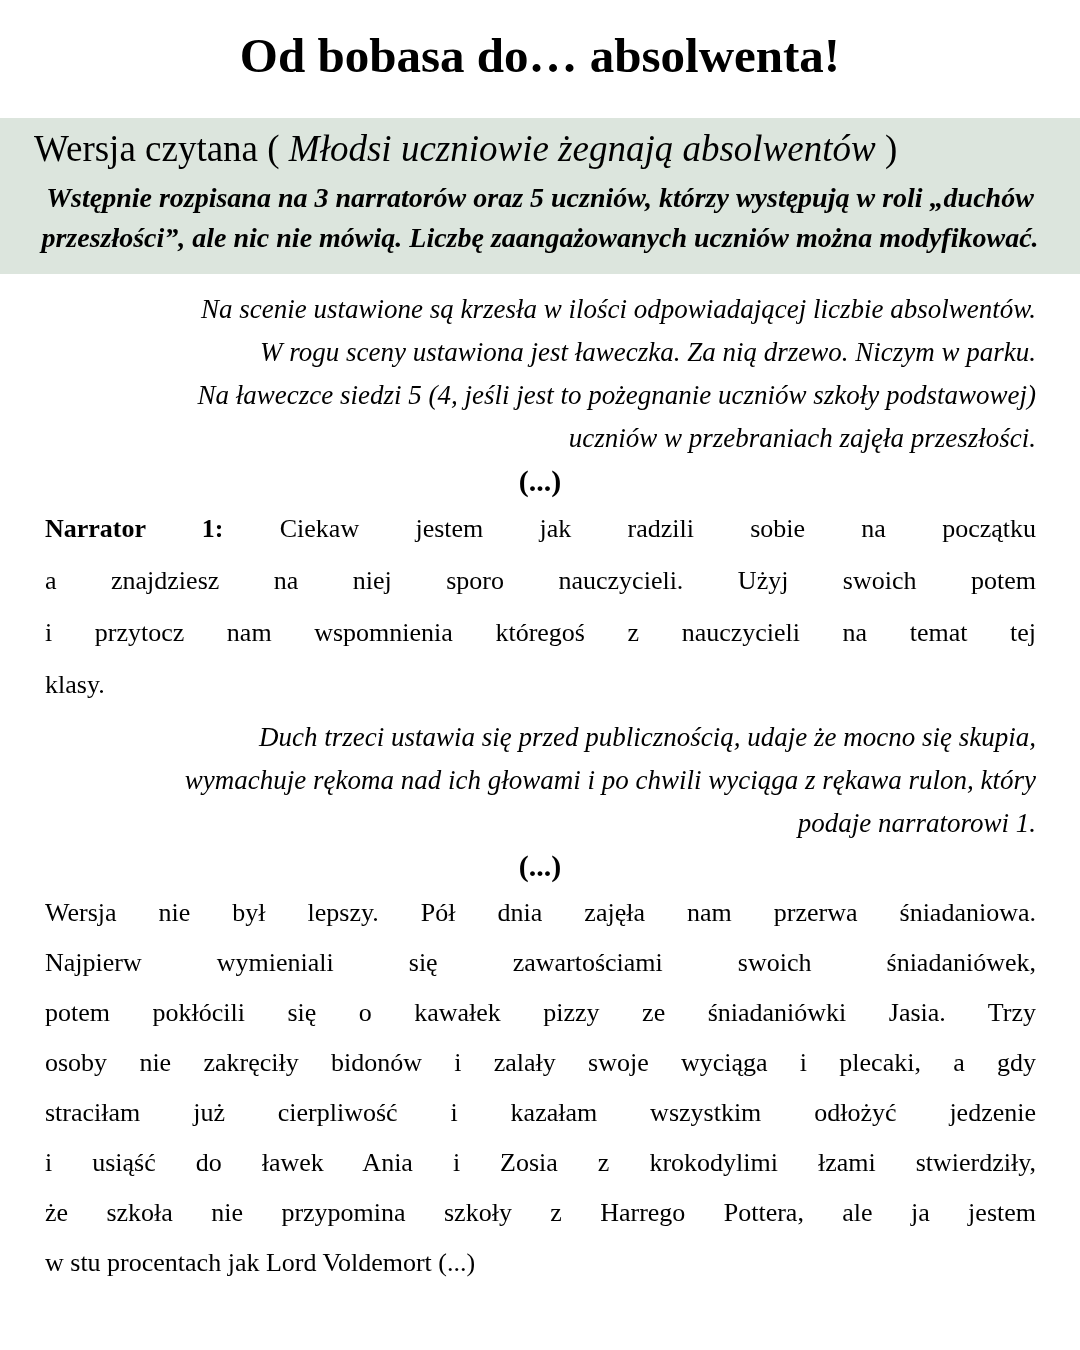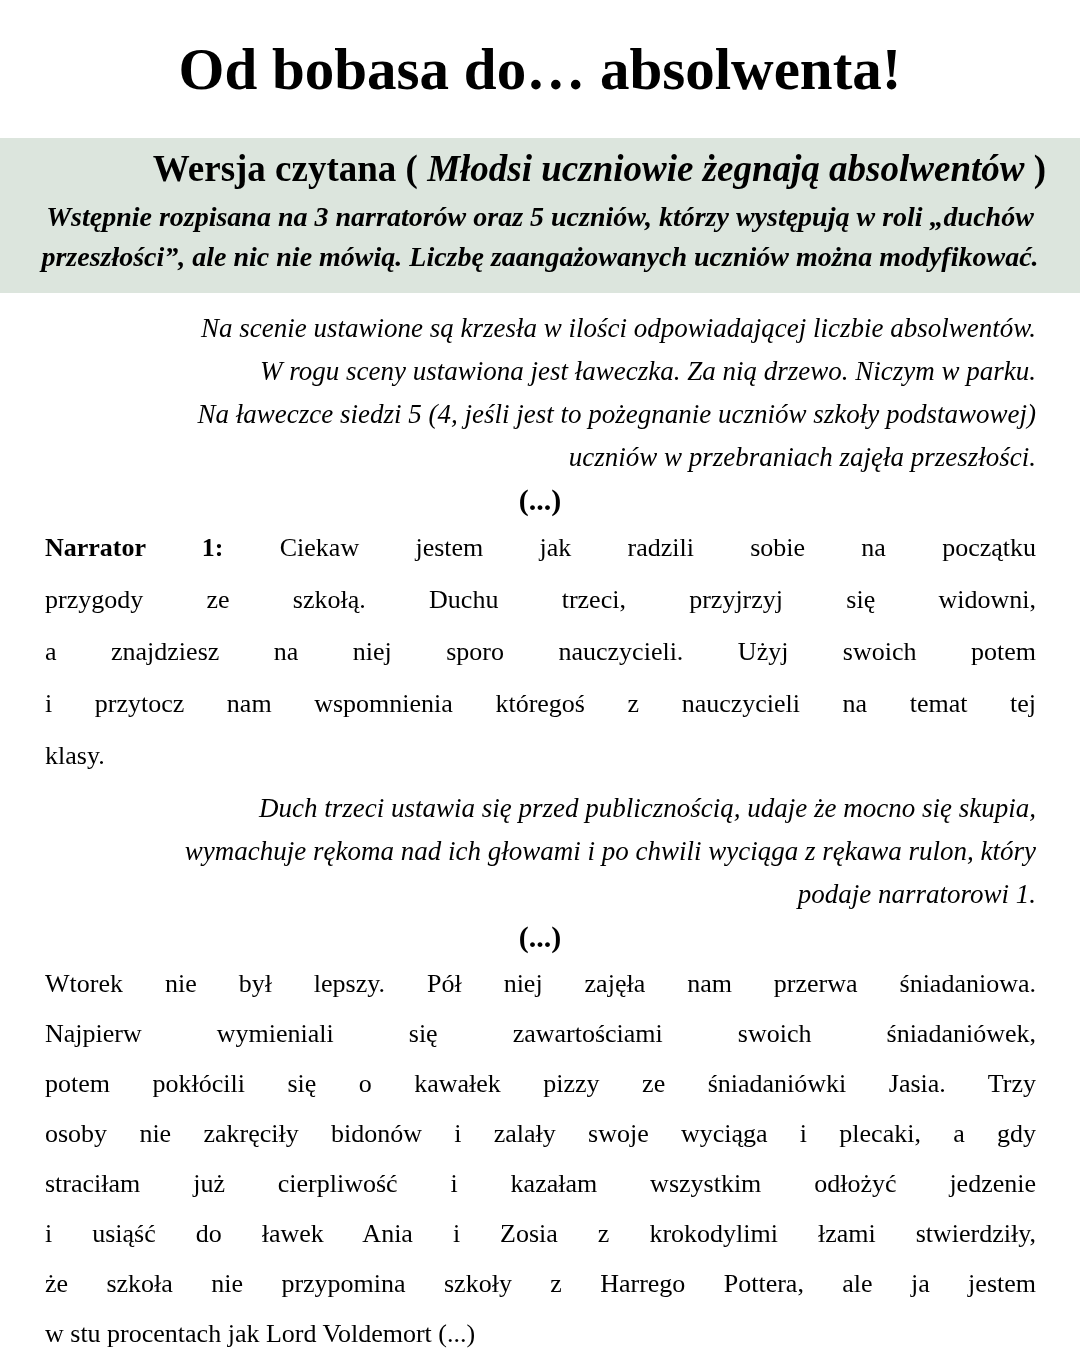--- a/index.html
+++ b/index.html
@@ -12,35 +12,35 @@
     background: #ffffff;
     color: #000000;
     font-family: "Liberation Serif", serif;
     overflow: hidden;
   }
   .page {
     width: 1080px;
     height: 1350px;
   }
   .title {
-    margin: 36px 44px 0;
+    margin: 28px 44px 0;
     text-align: center;
-    font-size: 59px;
+    font-size: 49px;
     font-weight: bold;
     line-height: 1.15;
   }
   .band {
     margin-top: 34px;
     background: #dce5dd;
     padding: 8px 34px 16px;
   }
   .band-heading {
-    text-align: right;
+    text-align: left;
     font-size: 37px;
-    font-weight: bold;
+    font-weight: normal;
     line-height: 1.25;
   }
   .band-heading em {
     font-style: italic;
   }
   .band-note {
     margin-top: 5px;
     text-align: center;
     font-size: 28px;
     font-weight: bold;
@@ -107,36 +107,35 @@
     <div>Na scenie ustawione są krzesła w ilości odpowiadającej liczbie absolwentów.</div>
     <div>W rogu sceny ustawiona jest ławeczka. Za nią drzewo. Niczym w parku.</div>
     <div>Na ławeczce siedzi 5 (4, jeśli jest to pożegnanie uczniów szkoły podstawowej)</div>
     <div>uczniów w przebraniach zajęła przeszłości.</div>
   </section>
 
   <div class="dots">(...)</div>
 
   <section class="dialogue">
     <div class="jline"><b>Narrator 1:</b> <span>Ciekaw jestem jak radzili sobie na początku</span></div>
-    <div class="jline">przygody ze szkołą. Duchu trzeci, przyjrzyj się widowni,</div>
     <div class="jline">a znajdziesz na niej sporo nauczycieli. Użyj swoich potem</div>
     <div class="jline">i przytocz nam wspomnienia któregoś z nauczycieli na temat tej</div>
     <div class="jline last">klasy.</div>
   </section>
 
   <section class="stage stage2">
     <div>Duch trzeci ustawia się przed publicznością, udaje że mocno się skupia,</div>
     <div>wymachuje rękoma nad ich głowami i po chwili  wyciąga z rękawa rulon, który</div>
     <div>podaje narratorowi 1.</div>
   </section>
 
   <div class="dots">(...)</div>
 
   <section class="dialogue tight">
-    <div class="jline">Wtorek nie był lepszy. Pół niej zajęła nam przerwa śniadaniowa.</div>
+    <div class="jline">Wersja nie był lepszy. Pół dnia zajęła nam przerwa śniadaniowa.</div>
     <div class="jline">Najpierw wymieniali się zawartościami swoich śniadaniówek,</div>
     <div class="jline">potem pokłócili się o kawałek pizzy ze śniadaniówki Jasia. Trzy</div>
     <div class="jline">osoby nie zakręciły bidonów i zalały swoje wyciąga i plecaki, a gdy</div>
     <div class="jline">straciłam już cierpliwość i kazałam wszystkim odłożyć jedzenie</div>
     <div class="jline">i usiąść do ławek Ania i Zosia z krokodylimi łzami stwierdziły,</div>
     <div class="jline">że szkoła nie przypomina szkoły z Harrego Pottera, ale ja jestem</div>
     <div class="jline last">w stu procentach jak Lord Voldemort (...)</div>
   </section>
 
 </div>

